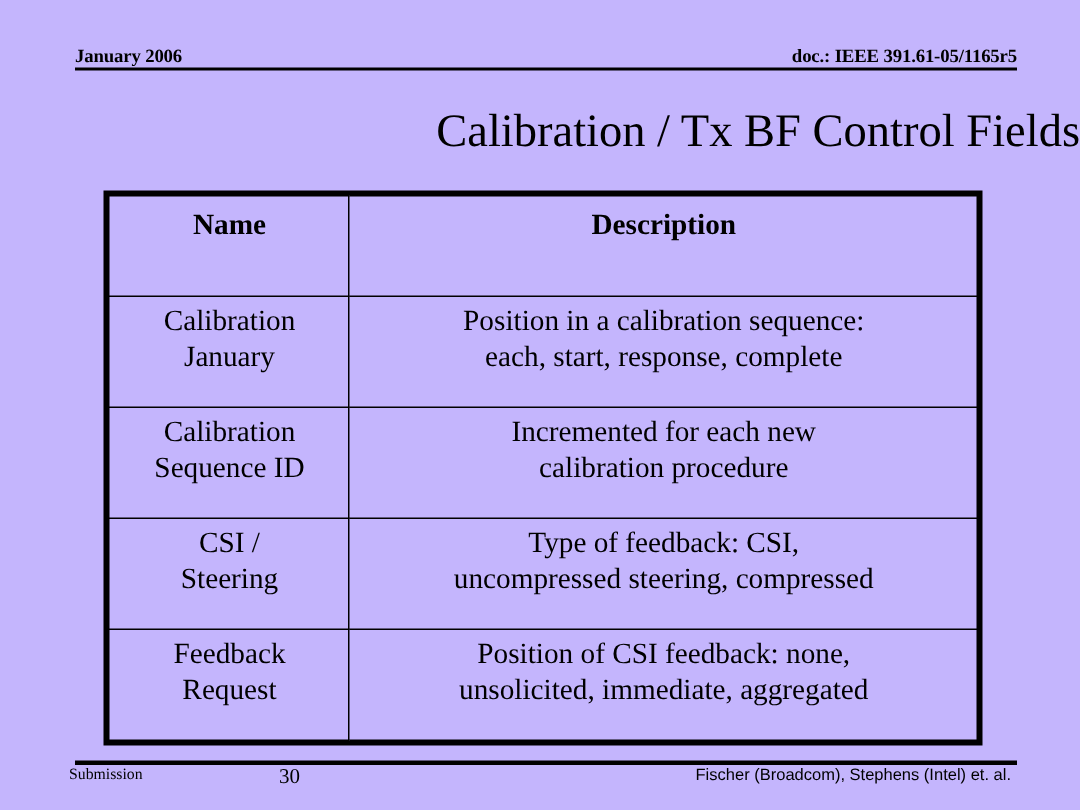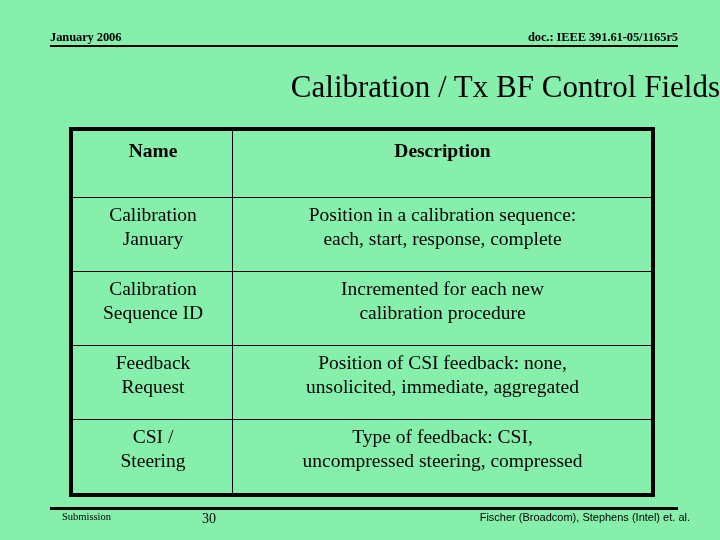--- a/index.html
+++ b/index.html
@@ -4,21 +4,21 @@
 <style>
   html, body {
     margin: 0;
     padding: 0;
     background: #ffffff;
   }
   #slide {
     position: relative;
     width: 720px;
     height: 540px;
-    background: #86efac;
+    background: #c4b5fd;
     overflow: hidden;
     font-family: "Liberation Serif", "DejaVu Serif", serif;
     color: #000000;
   }
 
   
   #header {
     position: absolute;
     left: 50px;
     top: 30px;
@@ -109,21 +109,21 @@
   #footer-rule {
     position: absolute;
     left: 50px;
     top: 507px;
     width: 628px;
     height: 0;
     border-top: 3px solid #000000;
   }
   #footer {
     position: absolute;
-    left: 62px;
+    left: 46px;
     top: 511px;
     width: 628px;
     height: 18px;
   }
   #footer-left {
     position: absolute;
     left: 0px;
     top: 0px;
     font-size: 10.5px;
     font-family: "Liberation Serif", "DejaVu Serif", serif;
@@ -187,36 +187,36 @@
             <span class="cell-line">Calibration</span>
             <span class="cell-line">Sequence ID</span>
           </td>
           <td>
             <span class="cell-line">Incremented for each new</span>
             <span class="cell-line">calibration procedure</span>
           </td>
         </tr>
         <tr>
           <td>
+            <span class="cell-line">CSI /</span>
+            <span class="cell-line">Steering</span>
+          </td>
+          <td>
+            <span class="cell-line">Type of feedback: CSI,</span>
+            <span class="cell-line">uncompressed steering, compressed</span>
+          </td>
+        </tr>
+        <tr>
+          <td>
             <span class="cell-line">Feedback</span>
             <span class="cell-line">Request</span>
           </td>
           <td>
             <span class="cell-line">Position of CSI feedback: none,</span>
             <span class="cell-line">unsolicited, immediate, aggregated</span>
-          </td>
-        </tr>
-        <tr>
-          <td>
-            <span class="cell-line">CSI /</span>
-            <span class="cell-line">Steering</span>
-          </td>
-          <td>
-            <span class="cell-line">Type of feedback: CSI,</span>
-            <span class="cell-line">uncompressed steering, compressed</span>
           </td>
         </tr>
       </tbody>
     </table>
   </div>
 
   <div id="footer-rule"></div>
   <div id="footer">
     <span id="footer-left">Submission</span>
     <span id="footer-page">30</span>

